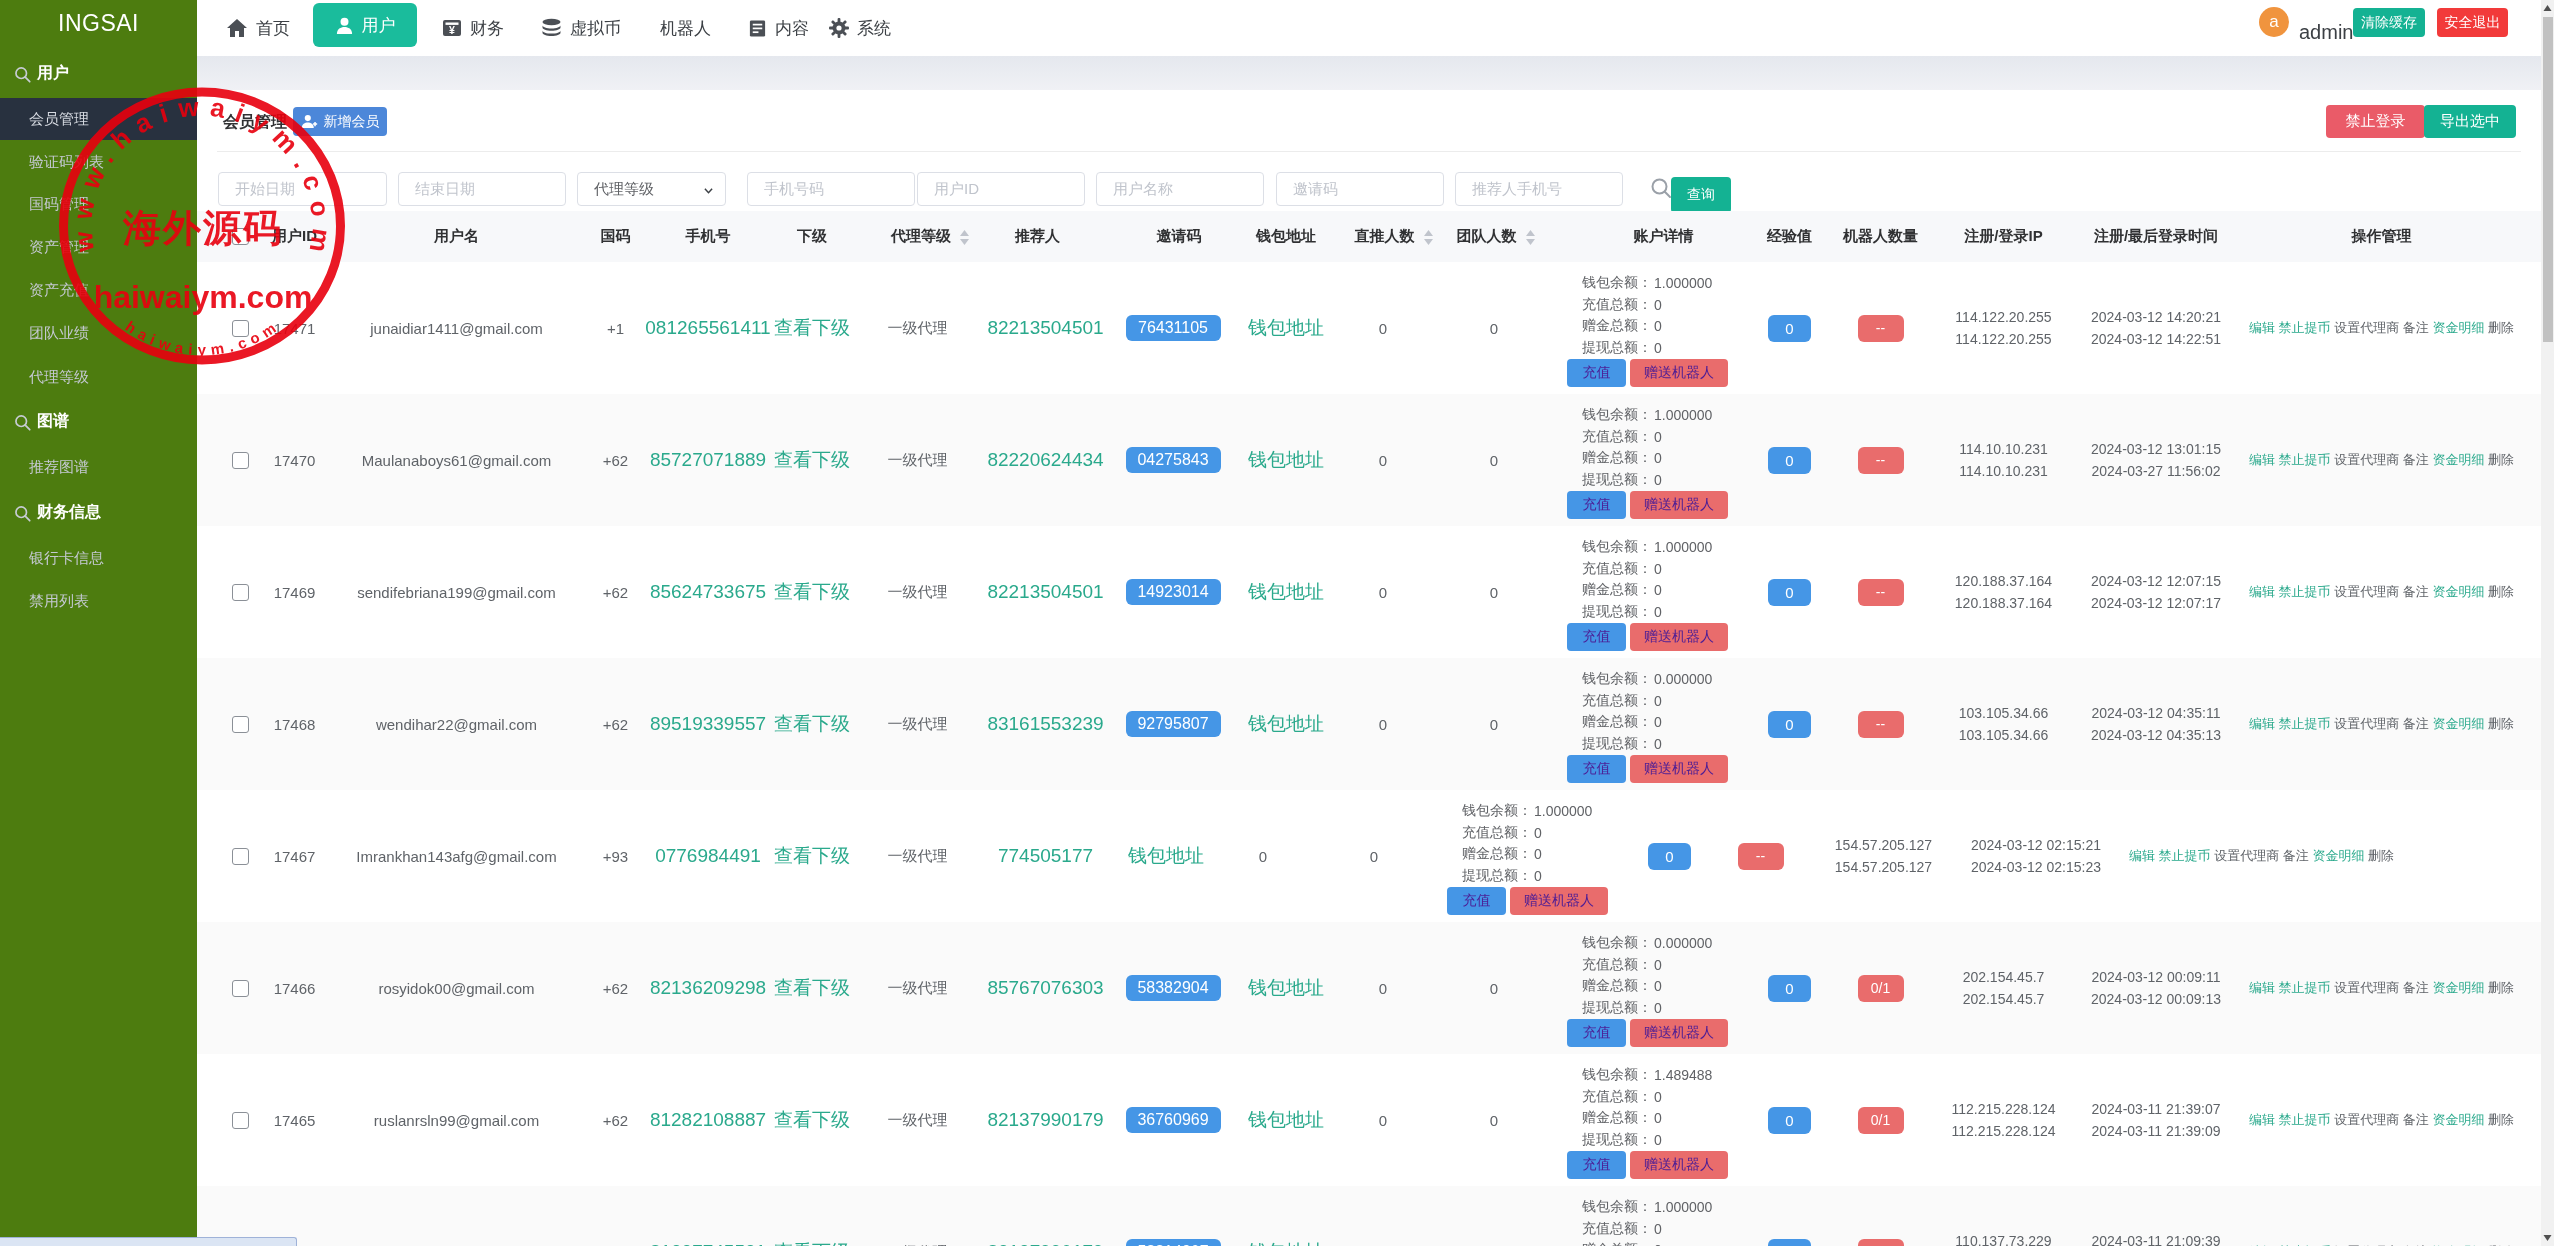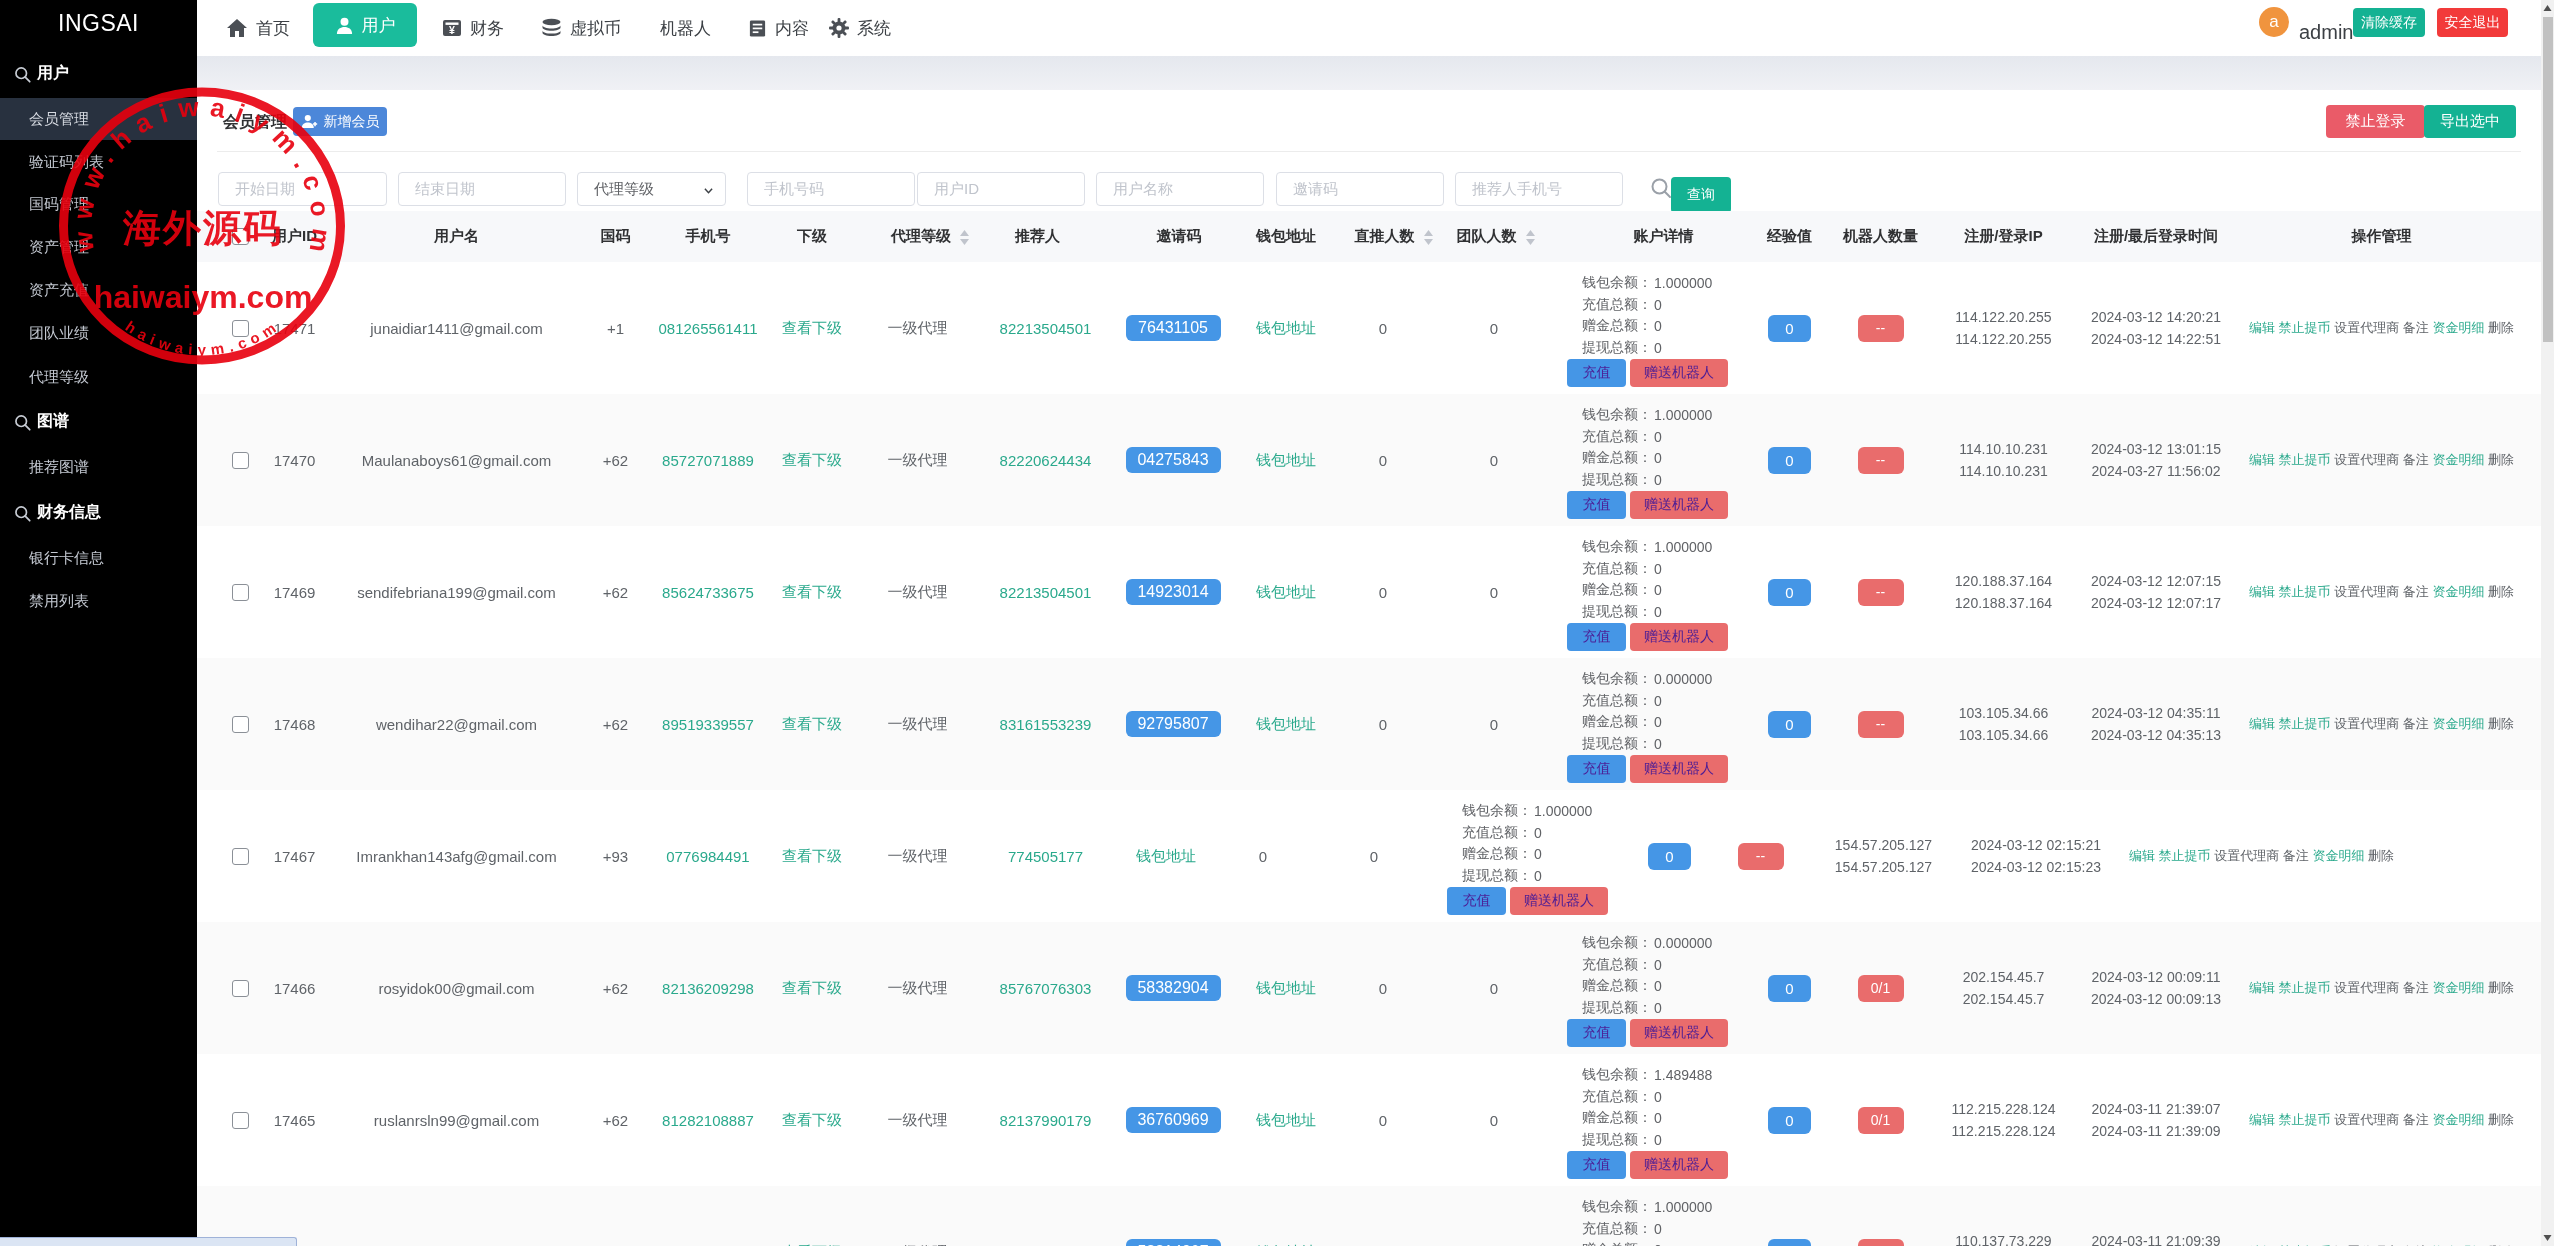--- a/index.html
+++ b/index.html
@@ -1,19 +1,19 @@
 <!DOCTYPE html>
 <html lang="zh"><head>
 <meta charset="utf-8">
 <title>会员管理</title>
 <style>
 *{margin:0;padding:0;box-sizing:border-box;}
 html,body{width:2554px;height:1246px;overflow:hidden;font-family:"Liberation Sans",sans-serif;background:#fff;}
 
-.sidebar{position:absolute;left:0;top:0;width:197px;height:1246px;background:#000000;z-index:2;}
+.sidebar{position:absolute;left:0;top:0;width:197px;height:1246px;background:#4d7c0f;z-index:2;}
 .logo{position:absolute;top:10px;left:0;width:197px;text-align:center;color:#fff;font-size:23px;font-weight:500;letter-spacing:0.5px;}
 .mhead{position:absolute;left:14px;height:34px;display:flex;align-items:center;color:#fff;font-size:16px;font-weight:bold;}
 .mhead svg{margin-right:6px;}
 .mhead span{margin-top:-2px;}
 .mitem{position:absolute;left:0;width:197px;height:42px;display:flex;align-items:center;padding-left:29px;color:#c4c9d2;font-size:15px;}
 .mitem.active{background:#28313f;color:#d7dbe2;}
 
 .nav{position:absolute;left:197px;top:0;width:2357px;height:56px;background:#fff;z-index:3;}
 .navitem{position:absolute;top:0;height:56px;display:flex;align-items:center;font-size:17px;color:#3c4045;}
 .navitem svg{margin-right:8px;}
@@ -41,21 +41,21 @@
 .trow{display:flex;width:2344px;height:132px;}
 .trow.thead{height:51px;background:#f7f8fa;}
 .trow.stripe{background:#fafafa;}
 .c{display:flex;align-items:center;justify-content:center;overflow:visible;}
 .c1{width:70px;}.c2{width:109px;}.c3{width:161px;}.c4{width:125px;}.c5{width:98px;}.c6{width:104px;}.c7{width:117px;}.c8{width:129px;}.c9{width:120px;}.c10{width:104px;}.c11{width:104px;}.c12{width:112px;}.c13{width:195px;}.c14{width:89px;}.c15{width:107px;}.c16{width:151px;}.c17{width:188px;}.c18{width:261px;}
 .c1>*{transform:translateX(8px);}.c2>*{transform:translateX(-27px);}.c4>*{transform:translateX(16px);}.c5>*{transform:translateX(-3px);}.c7>*{transform:translateX(-5px);}.c9>*{transform:translateX(3px);}.c10>*{transform:translateX(4px);}.c11>*{transform:translateX(-3px);}.c15>*{transform:translateX(-7px);}.c16>*{transform:translateX(-13px);}.c17>*{transform:translateX(-30px);}.c18>*{transform:translateX(-29px);}
 .thead .c7>*{transform:translateX(8px);}.thead .c8>*{transform:translateX(-8px);}.thead .c9>*{transform:translateX(9px);}.thead .c11>*{transform:translateX(8px);}.thead .c12>*{transform:translateX(2px);}.thead .c13>*{transform:translateX(16px);}
 .hl{font-size:15px;font-weight:bold;color:#303133;}
 .sorticon{margin-left:8px;margin-top:2px;}
 .txt{font-size:15px;color:#5f6368;}
-.teal{font-size:15px;color:#2aa98c;}
+.teal{font-size:19px;color:#2aa98c;}
 .cb{width:17px;height:17px;border:1.5px solid #8b9097;border-radius:3px;background:#fff;display:inline-block;}
 .invbtn{width:95px;height:26px;background:#4596e6;border-radius:6px;color:#fff;font-size:16px;display:flex;align-items:center;justify-content:center;}
 .expbtn{width:43px;height:27px;background:#4596e6;border-radius:6px;color:#fff;font-size:15px;display:flex;align-items:center;justify-content:center;}
 .robbtn{width:46px;height:27px;background:#e96c6c;border-radius:6px;color:#fff;font-size:14px;display:flex;align-items:center;justify-content:center;}
 .det{display:block;padding-top:10px;}
 .dl{display:flex;height:21.75px;align-items:center;font-size:14px;color:#606266;}
 .dl .lab{width:102px;text-align:right;display:inline-block;}
 .dl .val{margin-left:2px;}
 .dbtns{margin-top:0px;margin-left:17px;display:flex;}
 .btn{height:28px;border-radius:4px;color:#4c1d95;font-size:14px;display:flex;align-items:center;justify-content:center;}

